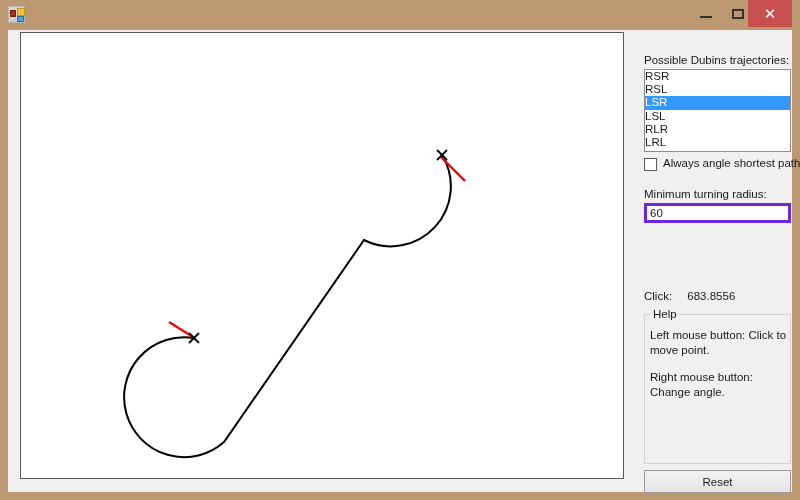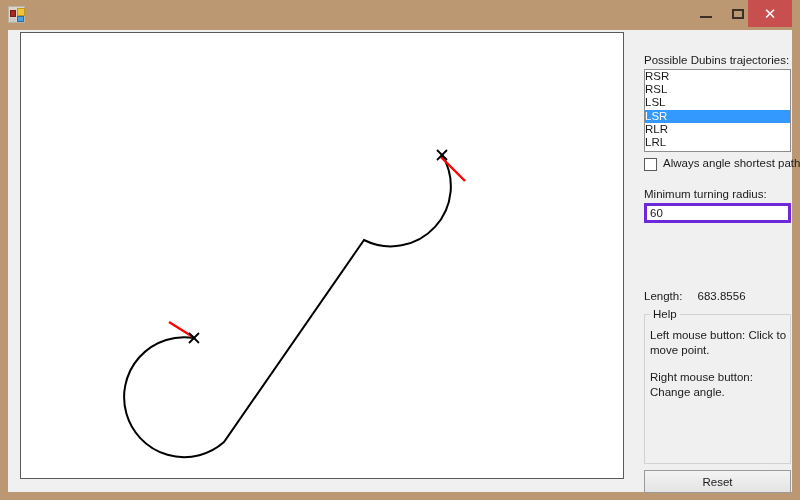--- a/index.html
+++ b/index.html
@@ -273,37 +273,37 @@
       </svg>
     </div>
 
     <div id="side-panel">
 
       <div class="side-label" id="traj-label">Possible Dubins trajectories:</div>
 
       <div id="traj-list">
         <div class="traj-item">RSR</div>
         <div class="traj-item">RSL</div>
+        <div class="traj-item selected">LSR</div>
         <div class="traj-item">LSL</div>
-        <div class="traj-item selected">LSR</div>
         <div class="traj-item">RLR</div>
         <div class="traj-item">LRL</div>
       </div>
 
       <div id="chk-row">
         <div id="chk-box"></div>
         <div id="chk-label">Always angle shortest path</div>
       </div>
 
       <div class="side-label" id="radius-label">Minimum turning radius:</div>
 
       <input id="radius-input" type="text" value="60" style="">
 
       <div id="length-row">
-        <span id="length-label">Length:</span>
+        <span id="length-label">Click:</span>
         <span id="length-value">683.8556</span>
       </div>
 
       <div id="help-group"></div>
       <div id="help-legend">Help</div>
       <div id="help-body">
         <div><span class="hb">Left mouse button</span><span>: Click to move point.</span></div>
         <div class="para2"><span class="hb">Right mouse button</span><span>: Change angle.</span></div>
       </div>
 

